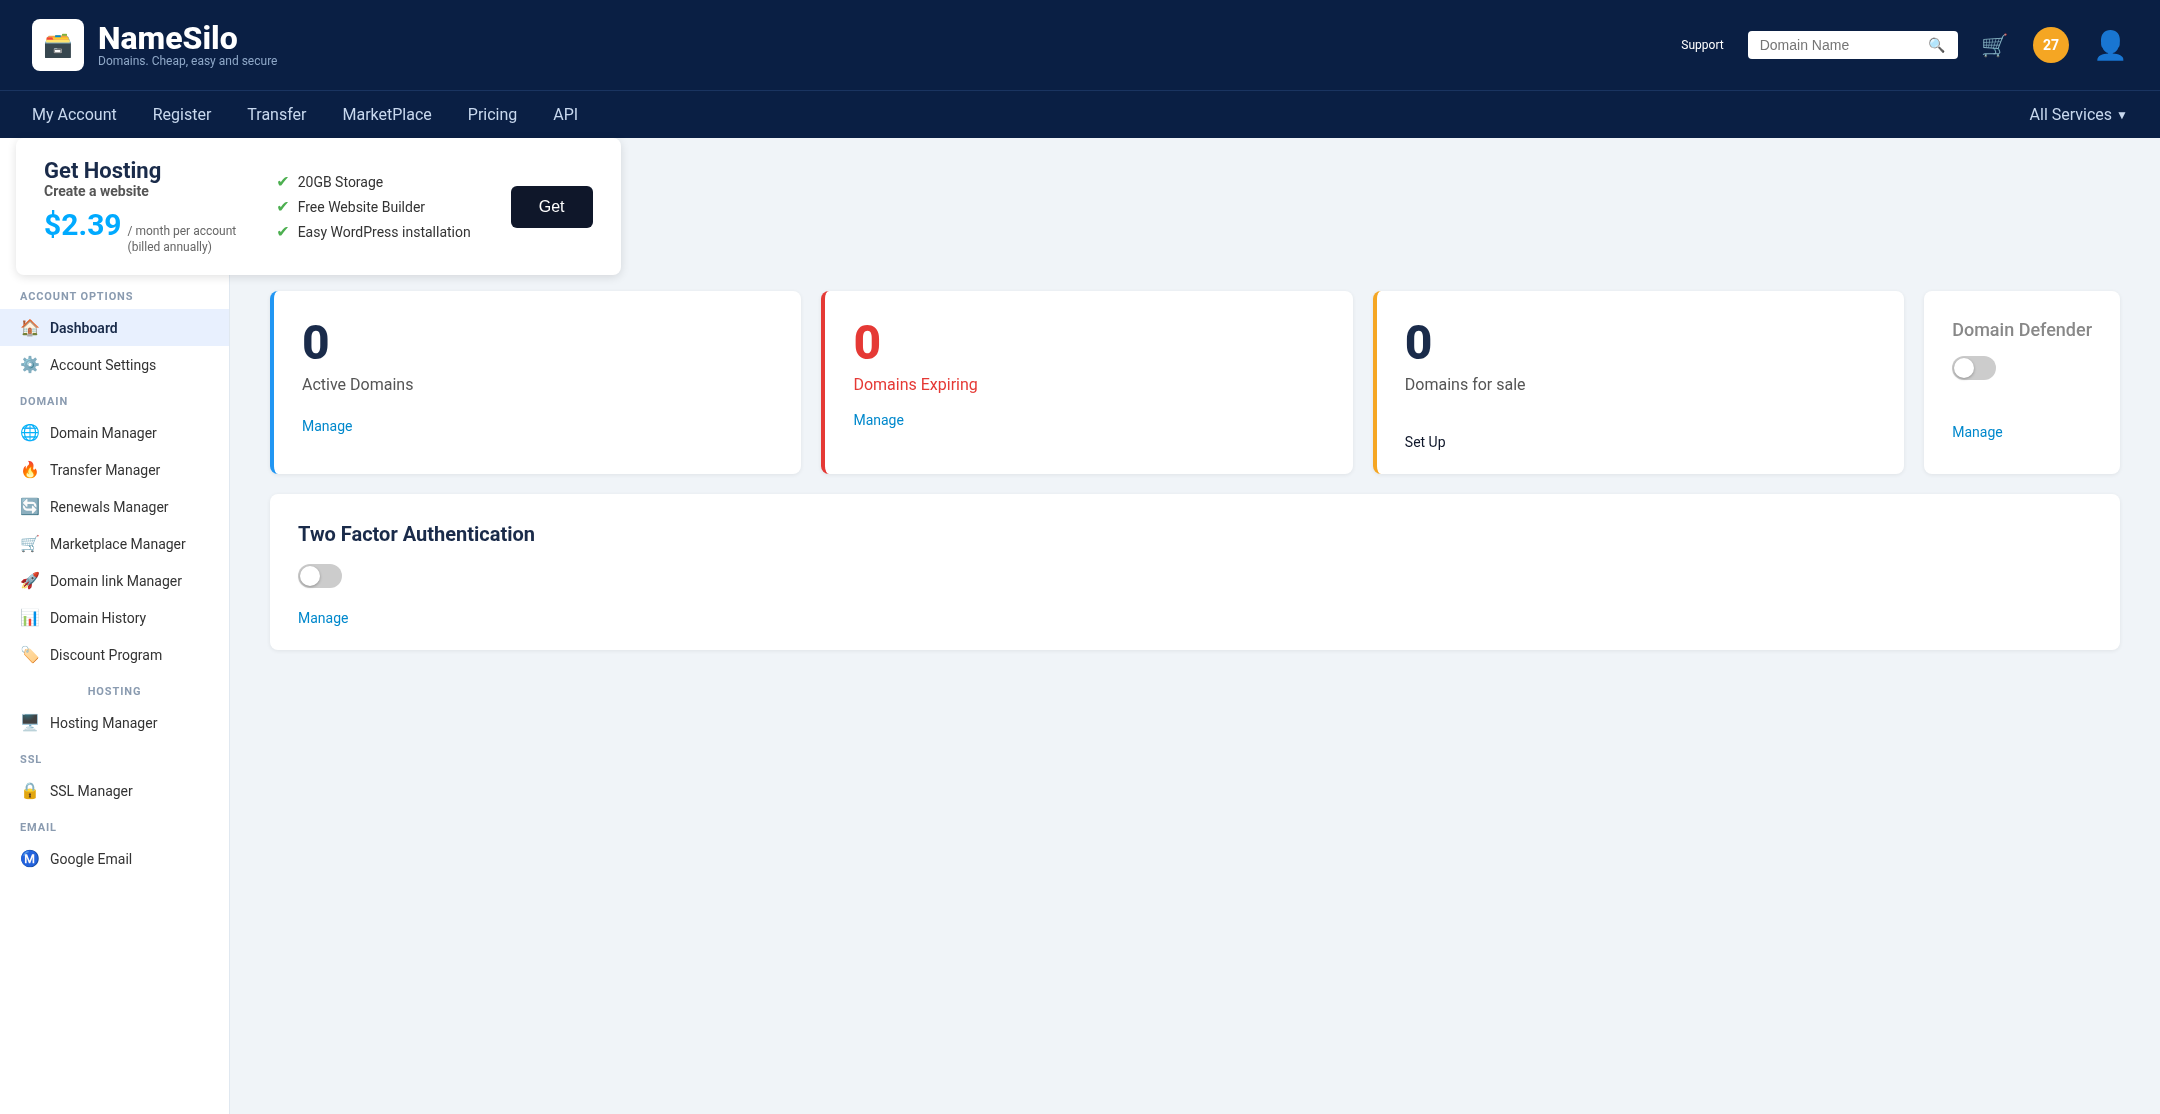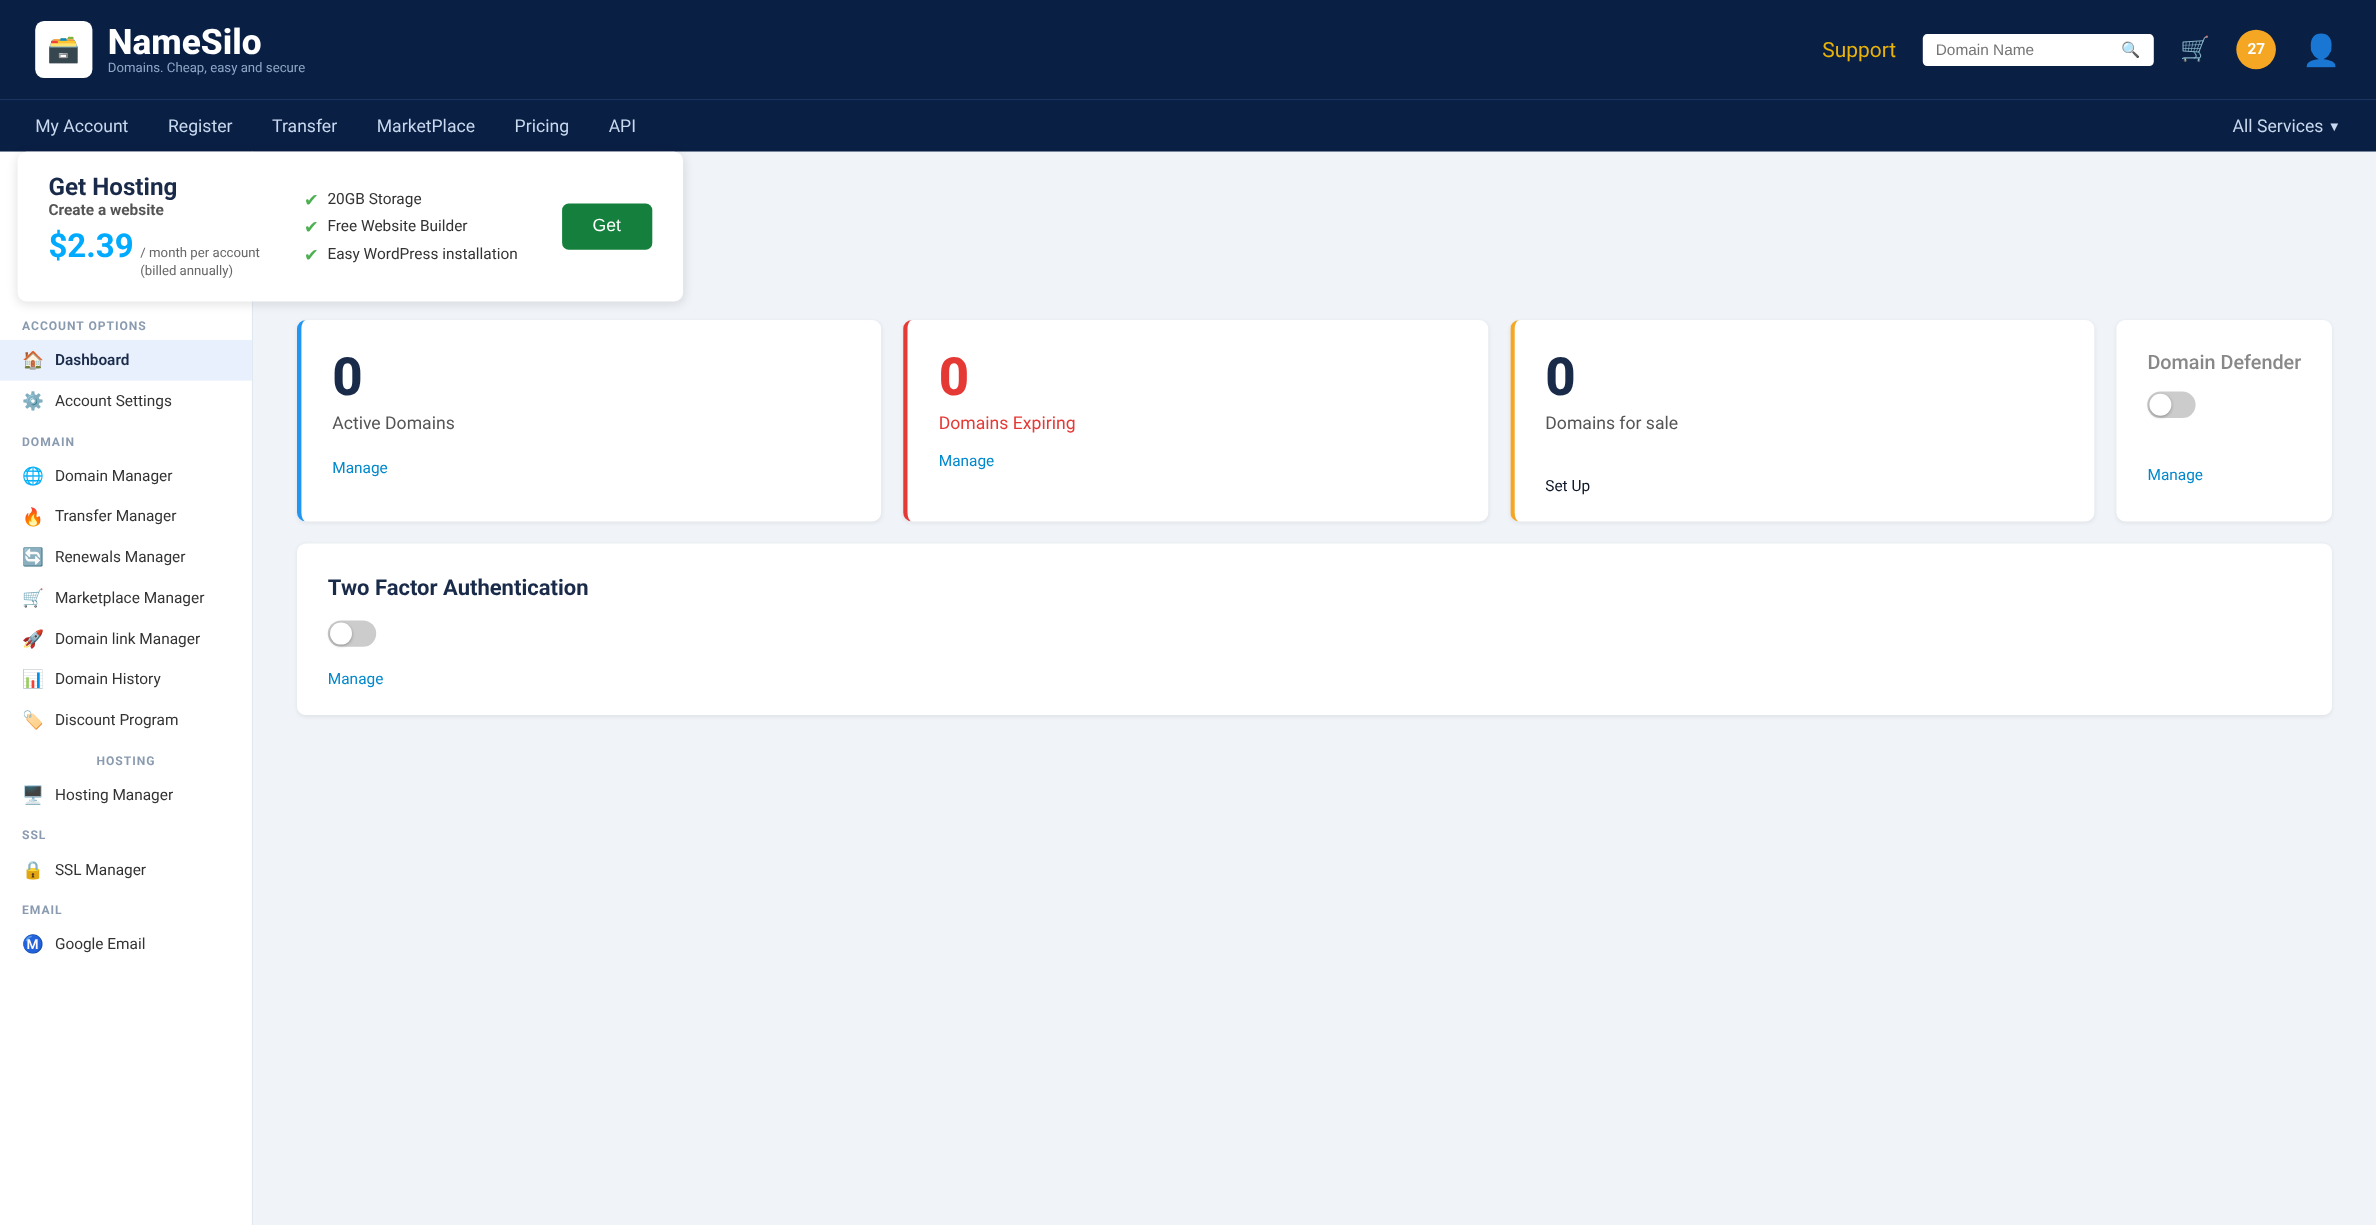--- a/index.html
+++ b/index.html
@@ -11,21 +11,21 @@
 <header style="background:#0a1f44; padding:0 32px; display:flex; align-items:center; justify-content:space-between; height:90px;">
   <a href="#" style="display:flex;align-items:center;gap:14px;text-decoration:none;">
     <div style="background:white;border-radius:8px;width:52px;height:52px;display:flex;align-items:center;justify-content:center;font-size:24px;">🗃️</div>
     <div>
       <div style="color:white;font-size:32px;font-weight:800;line-height:1;">NameSilo</div>
       <div style="color:#8fa8c8;font-size:12px;">Domains. Cheap, easy and secure</div>
     </div>
   </a>
 
   <div style="display:flex;align-items:center;gap:24px;">
-    <a href="#" style="color:#eab308;text-decoration:none;font-size:19px;margin-left:47px;">Support</a>
+    <a href="#" style="color:#ffffff;text-decoration:none;font-size:12px;margin-left:47px;">Support</a>
     <div style="display:flex;align-items:center;background:white;border-radius:4px;padding:6px 12px;gap:16px;width:210px;">
       <input type="text" style="border: none; outline: none; font-size: 14px; color: rgb(51, 51, 51); width: 100%; background: transparent;" placeholder="Domain Name">
       <span style="color:#999;font-size:14px;">🔍</span>
     </div>
     <div style="color:white;font-size:22px;cursor:pointer;">🛒</div>
     <div style="background:#f5a623;border-radius:50%;width:36px;height:36px;display:flex;align-items:center;justify-content:center;color:white;font-weight:bold;font-size:14px;cursor:pointer;">27</div>
     <div style="color:white;font-size:28px;cursor:pointer;">👤</div>
   </div>
 </header>
 
@@ -60,21 +60,21 @@
         </li>
       <li style="display:flex;align-items:center;gap:8px;font-size:14px;color:#333;margin-bottom:6px;">
           <span style="color:#4caf50;font-size:16px;">✔</span>
           <span>Free Website Builder</span>
         </li>
       <li style="display:flex;align-items:center;gap:8px;font-size:14px;color:#333;">
           <span style="color:#4caf50;font-size:16px;">✔</span>
           <span>Easy WordPress installation</span>
         </li>
     </ul>
-    <button style="background:#15803d;color:white;border:none;border-radius:6px;padding:12px 28px;font-size:16px;cursor:pointer;">Get</button>
+    <button style="background:#0f172a;color:white;border:none;border-radius:6px;padding:12px 28px;font-size:16px;cursor:pointer;">Get</button>
   </div>
 
   <aside style="width:230px;min-width:230px;background:white;padding:20px 0;border-right:1px solid #e0e8f0;padding-top:140px;">
     <div style="font-size:11px;font-weight:700;color:#8a9bb0;letter-spacing:0.08em;padding:12px 20px 6px;text-transform:uppercase;">ACCOUNT OPTIONS</div>
     <a href="#" style="display:flex;align-items:center;gap:10px;padding:9px 20px;font-size:14px;color:#1a2b4a;background:#e8f0fe;font-weight:600;text-decoration:none;">
       <span style="font-size:16px;">🏠</span>
       <span>Dashboard</span>
     </a>
     <a href="#" style="display:flex;align-items:center;gap:10px;padding:9px 20px;font-size:14px;color:#333;text-decoration:none;">
       <span style="font-size:16px;">⚙️</span>

